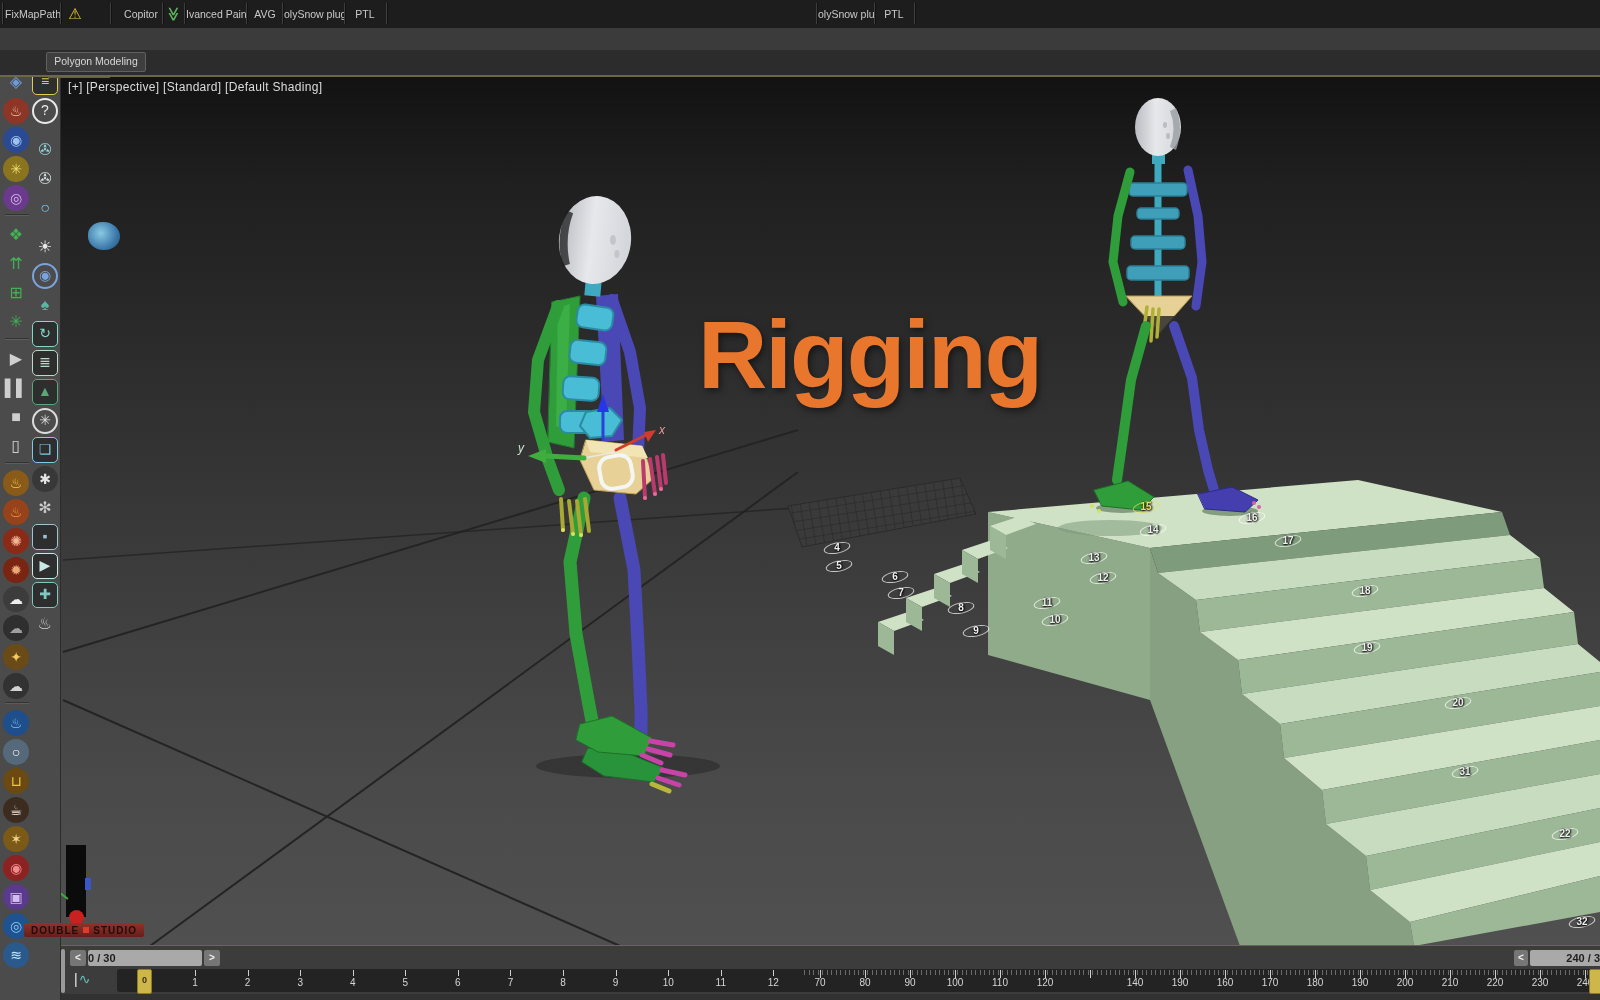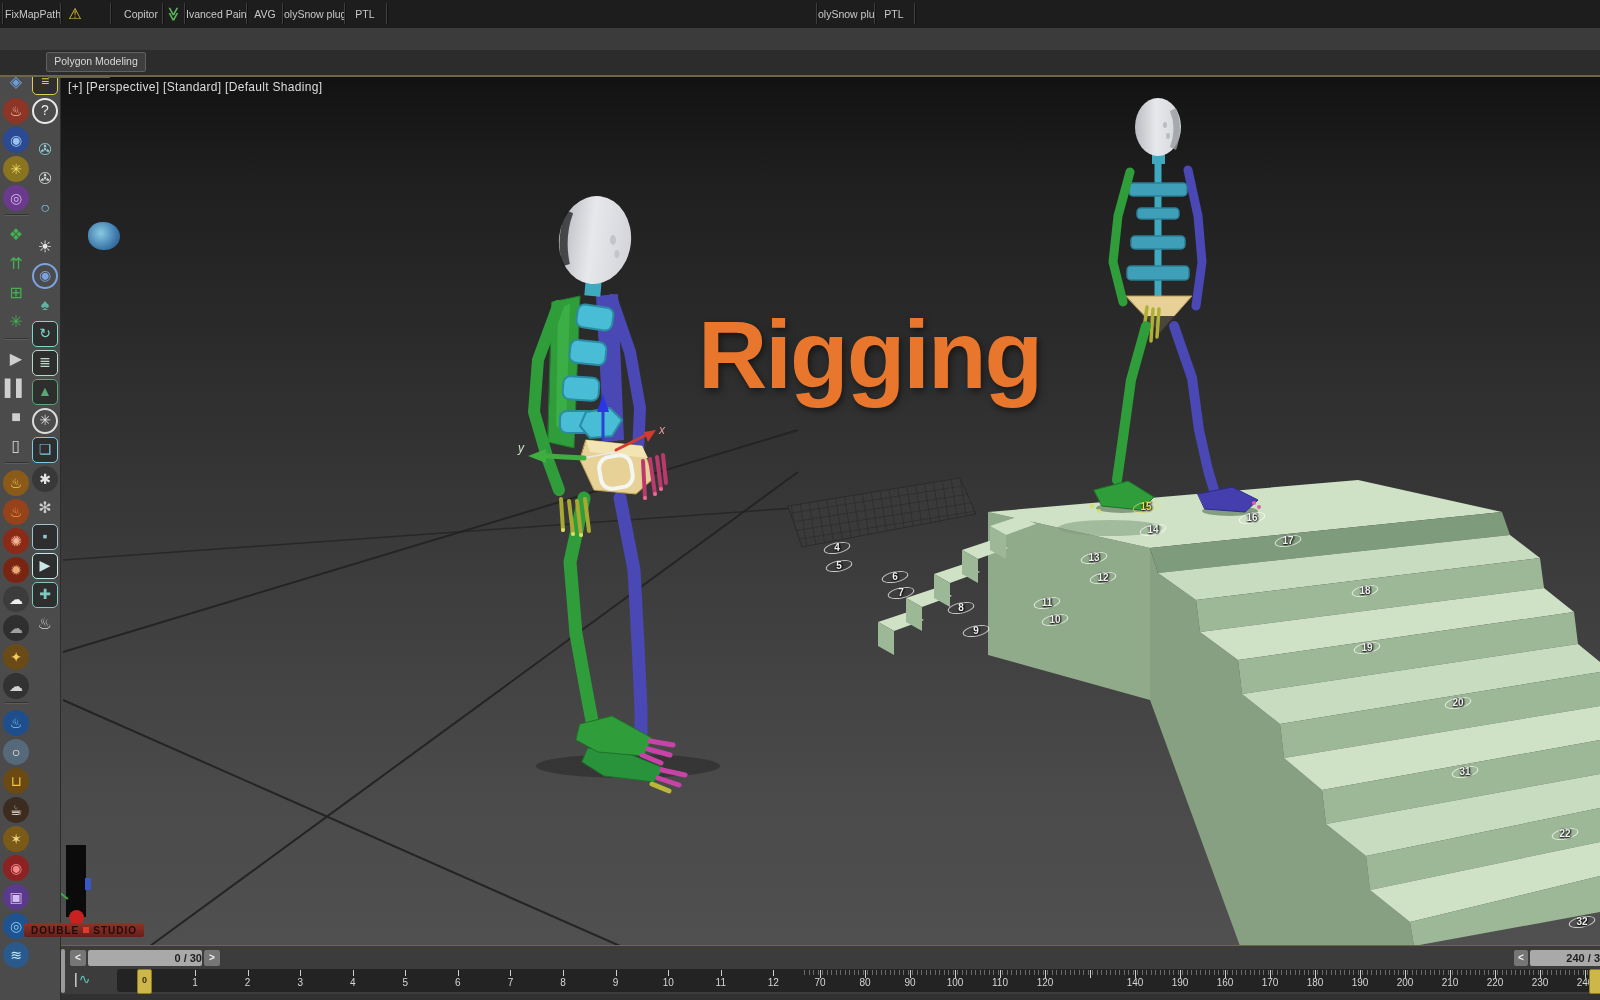--- a/index.html
+++ b/index.html
@@ -65,21 +65,21 @@
 
   
   #gold-line-bot{position:absolute;left:0;top:945px;width:1600px;height:1px;background:#6e6746;z-index:11;}
   #trackrow{position:absolute;left:60px;top:946px;width:1540px;height:22px;background:#3c3c3c;z-index:10;}
   #rulerrow{position:absolute;left:60px;top:968px;width:1540px;height:26px;background:#3c3c3c;z-index:10;}
   #botstrip{position:absolute;left:60px;top:994px;width:1540px;height:6px;background:#313131;z-index:10;}
   #vstrip{position:absolute;left:61px;top:949px;width:4px;height:44px;background:#9a9a9a;border-radius:2px;z-index:12;}
   .tl-btn{position:absolute;top:950px;width:16px;height:16px;background:#767676;border-radius:2px;color:#efefef;
           font-size:10px;font-weight:bold;text-align:center;line-height:16px;z-index:12;}
   .tl-frame{position:absolute;top:950px;height:16px;background:#a9a9a9;border-radius:2px;color:#1e1e1e;
-            font-size:11px;font-weight:bold;text-align:right;line-height:16px;z-index:12;overflow:hidden;}
+            font-size:11px;font-weight:bold;text-align:left;line-height:16px;z-index:12;overflow:hidden;}
   #ruler-band{position:absolute;left:117px;top:969px;width:1483px;height:23px;background:#232323;border-radius:3px 0 0 3px;z-index:11;}
   #key-icon{position:absolute;left:74px;top:971px;color:#5fc0b8;font-size:14px;z-index:12;}
   #key-icon b{color:#e8e8e8;font-weight:normal;margin-right:1px;}
   .tick{position:absolute;top:970px;width:1px;height:6px;background:#cfcfcf;z-index:12;}
   .mtick{position:absolute;top:970px;width:1px;height:5px;background:#8a8a8a;opacity:.7;z-index:12;}
   .Mtick{position:absolute;top:970px;width:1px;height:8px;background:#cfcfcf;z-index:12;}
   .tlabel{position:absolute;top:977px;width:28px;margin-left:-14px;text-align:center;font-size:10px;color:#d6d6d6;z-index:12;}
   .marker{position:absolute;top:969px;height:23px;background:#cdb64a;border:1px solid #8f7d20;border-radius:2px;
           color:#3a3110;font-size:9px;font-weight:bold;text-align:center;line-height:21px;z-index:13;}
 </style>

